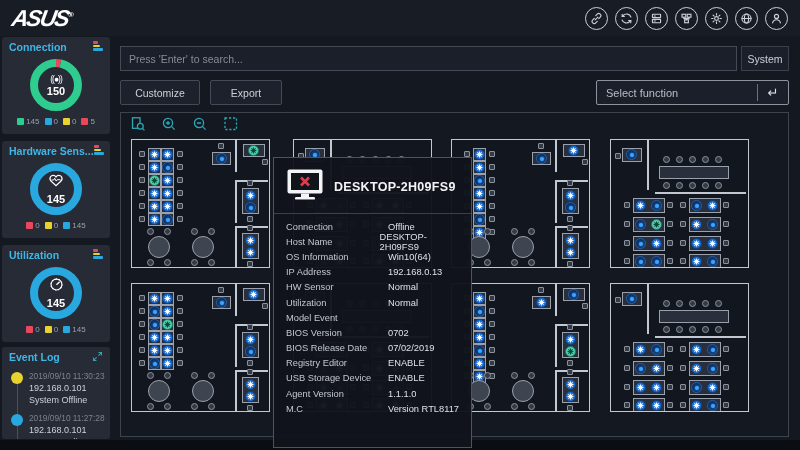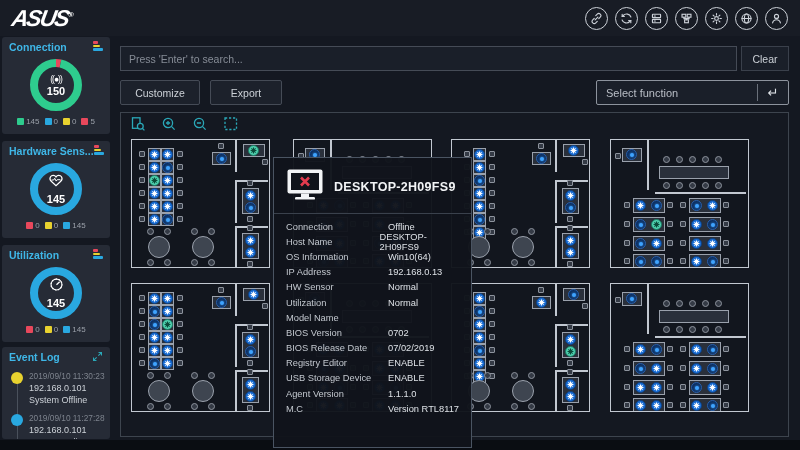--- a/index.html
+++ b/index.html
@@ -256,21 +256,21 @@
             <span class="evt-dot" style="background:#29a8e0"></span>
             <span class="evt-time">2019/09/10 11:27:28</span>
             <span class="evt-ip">192.168.0.101</span>
             <span class="evt-status">System Online</span>
           </div>
         </div>
       </div>
     </div>
 
   <input id="search-input" placeholder="Press 'Enter' to search..." style="">
-  <div id="clear-btn">Clear</div>
+  <div id="clear-btn">System</div>
   <div id="export-btn" class="act-btn">Export</div>
   <div id="customize-btn" class="act-btn">Customize</div>
   <div id="select-function">
     <span class="sf-label">Select function</span>
     <span class="sf-sep"></span>
     <span class="sf-enter">↵</span>
   </div>
 
   <div id="map">
     <div id="map-toolbar">
@@ -1251,21 +1251,21 @@
         </div>
         <div class="prow">
           <span class="pl">HW Sensor</span>
           <span class="pv">Normal</span>
         </div>
         <div class="prow">
           <span class="pl">Utilization</span>
           <span class="pv">Normal</span>
         </div>
         <div class="prow">
-          <span class="pl">Model Name</span>
+          <span class="pl">Model Event</span>
         </div>
         <div class="prow">
           <span class="pl">BIOS Version</span>
           <span class="pv">0702</span>
         </div>
         <div class="prow">
           <span class="pl">BIOS Release Date</span>
           <span class="pv">07/02/2019</span>
         </div>
         <div class="prow">

